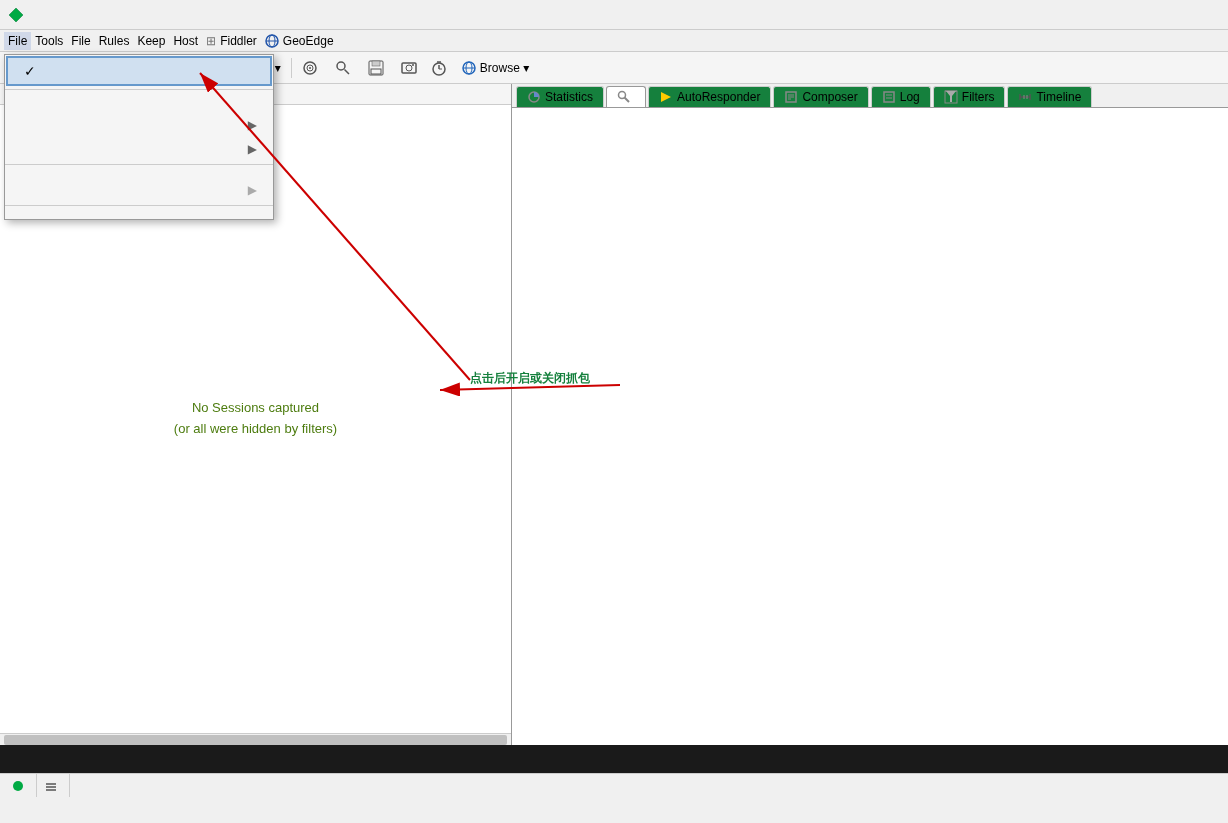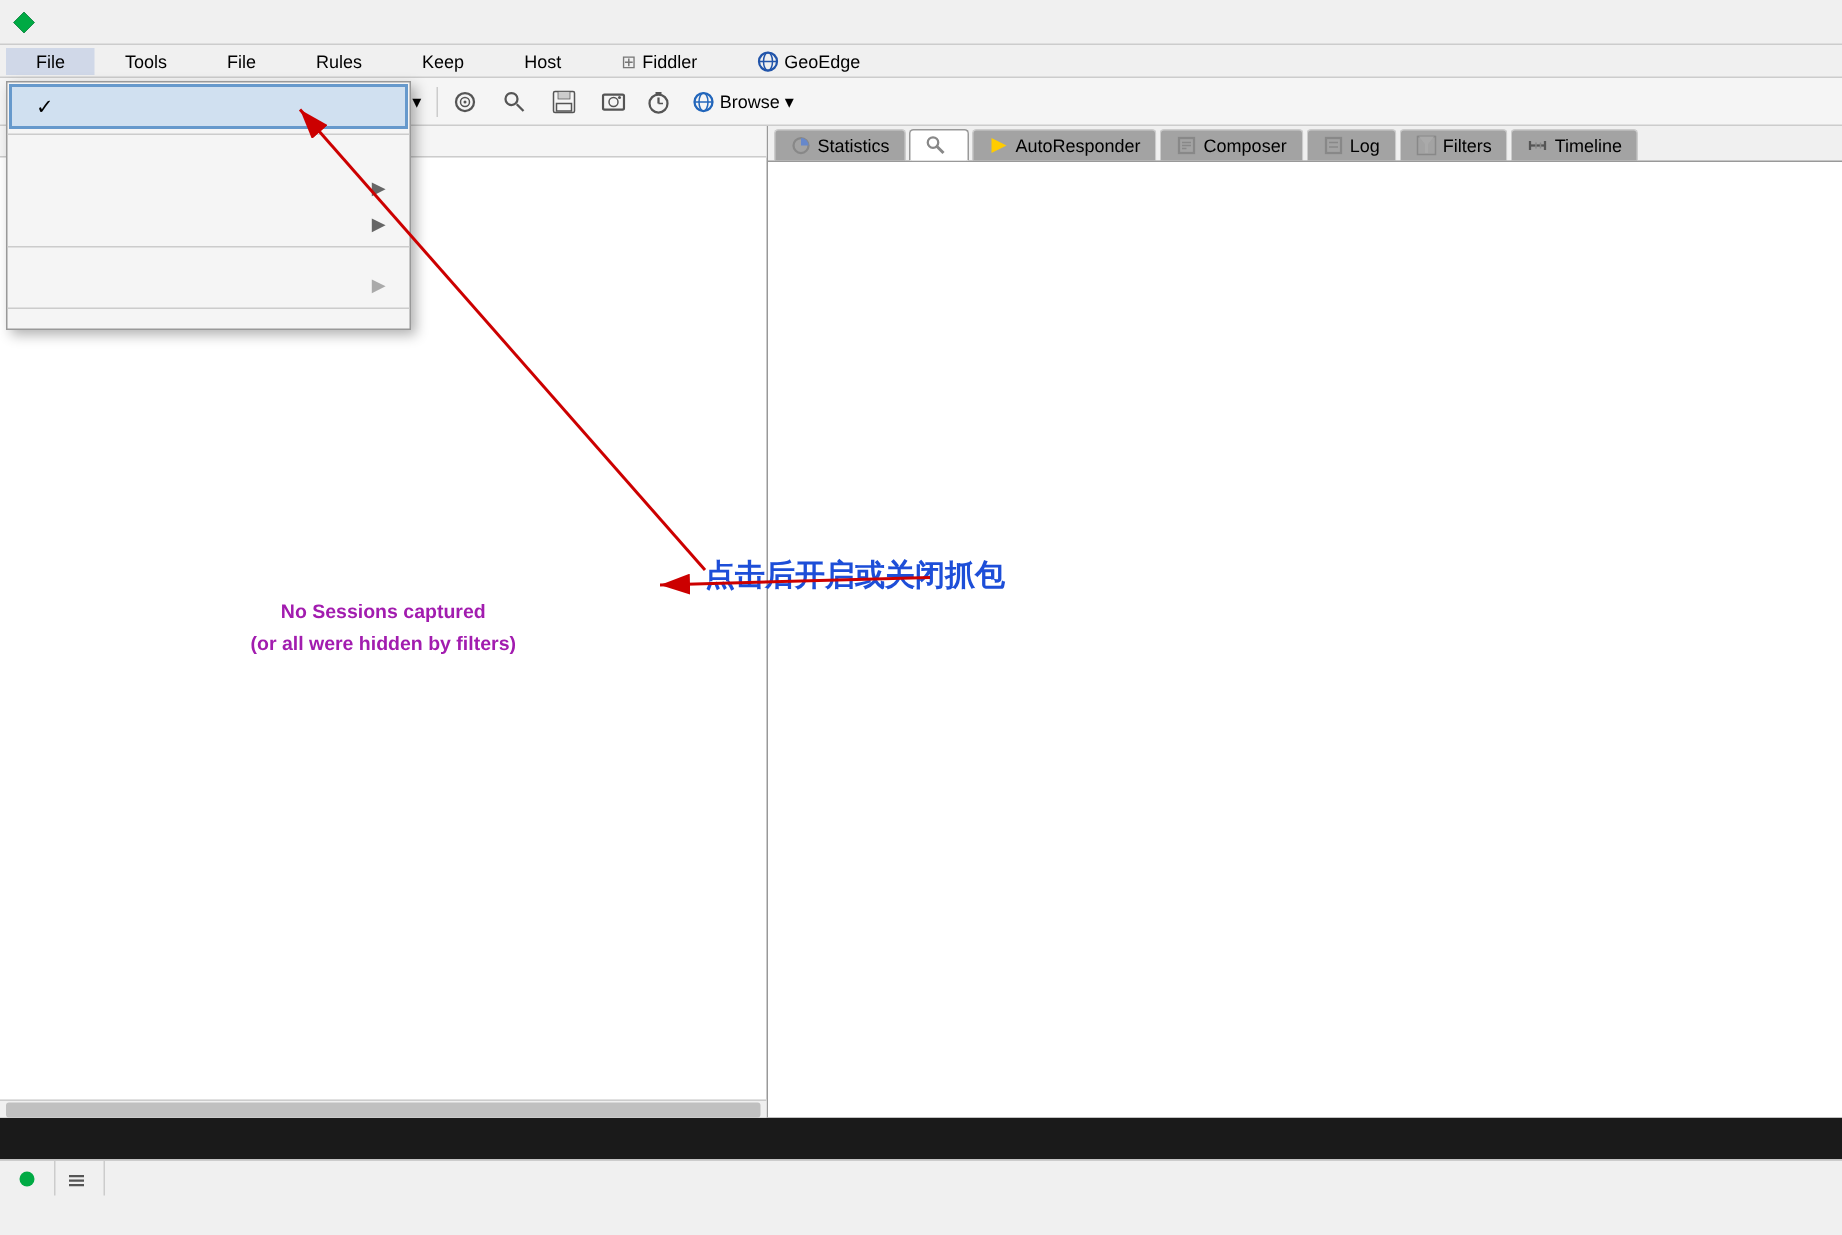--- a/index.html
+++ b/index.html
@@ -52,21 +52,21 @@
     
     .menu-bar {
       background: #f0f0f0;
       height: 22px;
       display: flex;
       align-items: center;
       padding: 0 4px;
       border-bottom: 1px solid #ccc;
     }
     .menu-item {
-      padding: 2px 20px;
+      padding: 2px 4px;
       cursor: pointer;
       font-size: 12px;
       color: #000;
       position: relative;
     }
     .menu-item:hover, .menu-item.active { background: #d0e0f0; }
     .menu-item.active { background: #d0d8e8; }
 
     
     .toolbar {
@@ -125,25 +125,25 @@
     }
     .session-content {
       flex: 1;
       display: flex;
       align-items: center;
       justify-content: center;
       flex-direction: column;
       color: #555;
     }
     .no-sessions-text {
-      font-weight: bold;
+      font-weight: normal;
       font-size: 13px;
       text-align: center;
       line-height: 1.6;
-      color: #a21caf;
+      color: #4d7c0f;
     }
     .scrollbar-area {
       height: 12px;
       background: #f0f0f0;
       border-top: 1px solid #ccc;
       display: flex;
       align-items: center;
     }
     .scroll-thumb {
       height: 10px;
@@ -165,21 +165,21 @@
       background: #f0f0f0;
       border-bottom: 1px solid #999;
       padding: 2px 4px 0;
     }
     .right-tab {
       padding: 3px 10px;
       cursor: pointer;
       font-size: 12px;
       border: 1px solid #ccc;
       border-bottom: none;
-      background: #a3a3a3;
+      background: #15803d;
       margin-right: 2px;
       border-radius: 3px 3px 0 0;
       display: flex;
       align-items: center;
       gap: 4px;
     }
     .right-tab.active {
       background: #fff;
       border-color: #999;
     }
@@ -587,21 +587,21 @@
     </svg>
     <span></span>
   </div>
   <div class="status-item">
     <span></span>
   </div>
 </div>
 
 <div style="position:fixed; top:0; left:0; width:1228px; height:823px; pointer-events:none; z-index:200;">
 
-  <div style="position:absolute; top:370px; left:470px; color:#1d4ed8; font-size:20px; font-weight:bold; font-family:sans-serif;">
+  <div style="position:absolute; top:370px; left:470px; color:#15803d; font-size:12px; font-weight:bold; font-family:sans-serif;">
     点击后开启或关闭抓包
   </div>
 
   <svg style="position:absolute;top:0;left:0;width:1228px;height:823px;">
 
     <defs>
       <marker id="arrowhead" markerWidth="10" markerHeight="7" refX="10" refY="3.5" orient="auto">
         <polygon points="0 0, 10 3.5, 0 7" fill="#cc0000"></polygon>
       </marker>
     </defs>

